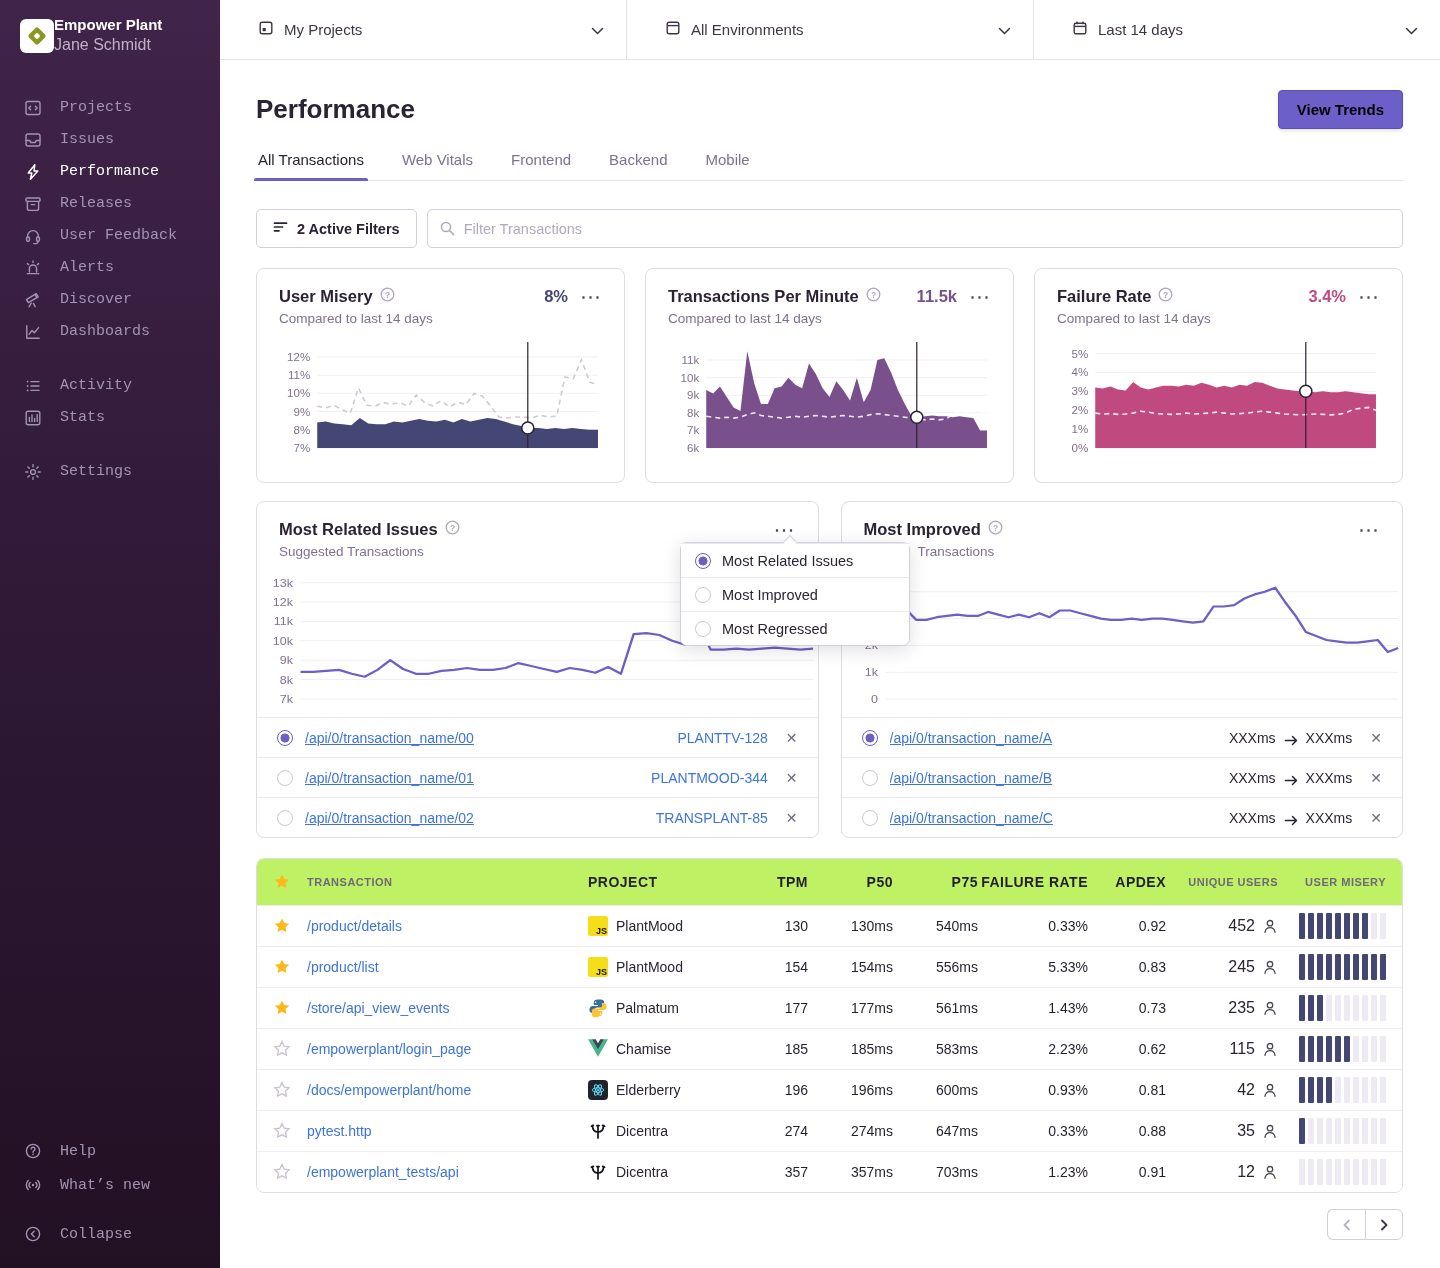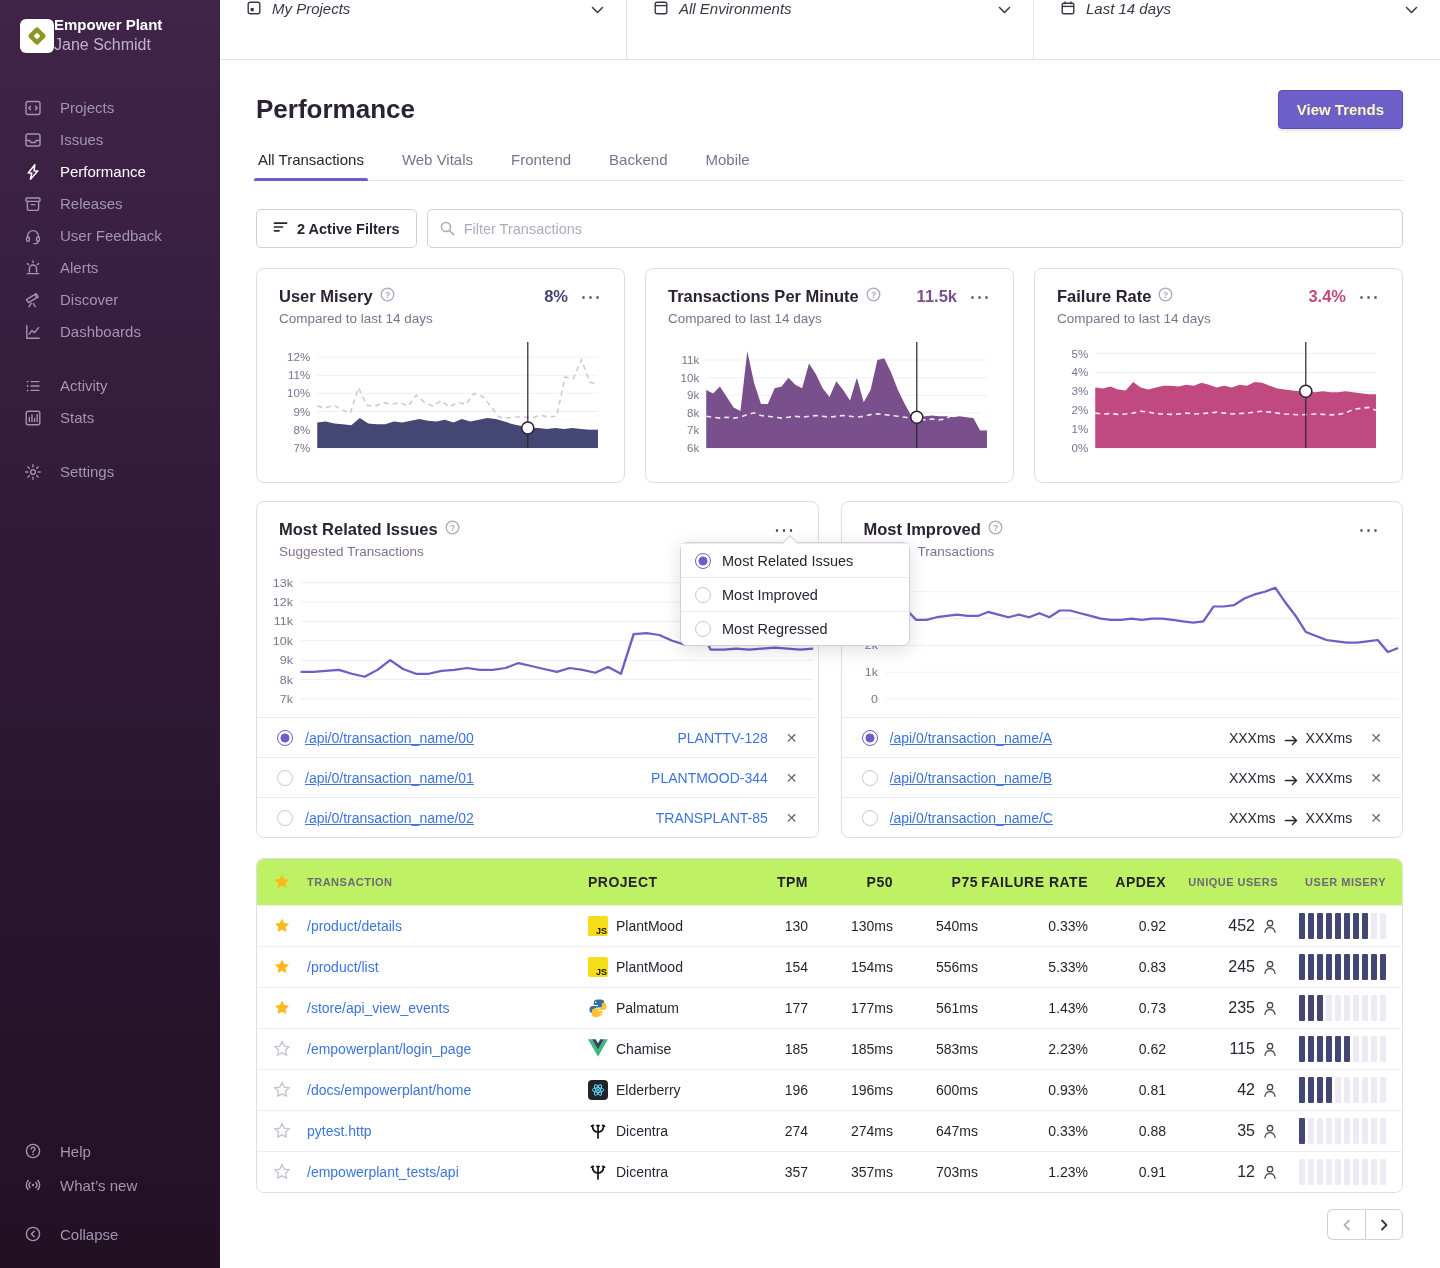--- a/index.html
+++ b/index.html
@@ -7,39 +7,39 @@
   body { font-family:"Liberation Sans", sans-serif; background:#fff; color:#2b2233; overflow:hidden; }
   .app { display:flex; width:1440px; height:1268px; }
 
   
   .sidebar { width:220px; flex:0 0 220px; background:linear-gradient(180deg,#412449 0%,#2f1937 48%,#221023 100%); color:#a99bb5; display:flex; flex-direction:column; padding:16px 0 18px; }
   .org { display:flex; align-items:center; padding:0 20px; margin-bottom:36px; cursor:pointer; }
   .org-logo { width:34px; height:34px; background:#fff; border-radius:6px; display:flex; align-items:center; justify-content:center; }
   .org-name { color:#fff; font-weight:700; font-size:15px; line-height:1.25; }
   .org-user { color:#bfb2c8; font-size:16px; line-height:1.3; }
   .nav { display:flex; flex-direction:column; }
-  .nav-item { display:flex; align-items:center; gap:18px; padding:7px 20px 7px 24px; font-size:15px; color:#a394b0; cursor:pointer; }
+  .nav-item { display:flex; align-items:center; gap:18px; padding:7px 20px 7px 24px; font-size:15px; color:#a394b0; cursor:pointer;font-family:Liberation Mono, monospace; }
   .nav-item .nico { width:18px; height:18px; display:flex; align-items:center; justify-content:center; }
   .nav-item.active { color:#ffffff; font-weight:500; }
   .nav-gap { height:22px; }
   .side-spacer { flex:1; }
   .side-footer .nav-item { padding-top:8px; padding-bottom:8px; }
   .collapse-wrap { margin-top:16px; }
 
   
   .main { flex:1; display:flex; flex-direction:column; background:#fff; min-width:0; }
   .topbar { height:60px; display:flex; align-items:stretch; border-bottom:1px solid #e7e1ec; background:#fff; }
-  .picker { flex:1; display:flex; align-items:flex-start; gap:10px; padding:0 22px 0 26px; font-size:15px; font-weight:500; color:#3e3446; border-right:1px solid #e7e1ec; cursor:pointer;font-style:italic; }
+  .picker { flex:1; display:flex; align-items:center; gap:10px; padding:0 22px 0 38px; font-size:15px; font-weight:500; color:#3e3446; border-right:1px solid #e7e1ec; cursor:pointer; }
   .picker:last-child { border-right:none; }
   .picker .plabel { flex:1; }
   .content { flex:1; padding:0 37px 0 36px; overflow:hidden; }
 
   .page-head { display:flex; align-items:center; justify-content:space-between; margin-top:30px; }
   .page-title { font-size:26px; font-weight:600; color:#2b2233; }
-  .btn-primary { background:#6c5fc7; color:#fef9c3; border:1px solid #5d50b5; border-radius:4px; font-size:15px; font-weight:600; padding:10px 18px; cursor:pointer; box-shadow:0 2px 3px rgba(43,34,51,.12); font-family:inherit; }
+  .btn-primary { background:#6c5fc7; color:#000000; border:1px solid #5d50b5; border-radius:4px; font-size:15px; font-weight:600; padding:10px 18px; cursor:pointer; box-shadow:0 2px 3px rgba(43,34,51,.12); font-family:inherit; }
 
   .tabs { display:flex; gap:34px; margin-top:22px; border-bottom:1px solid #e7e1ec; }
   .tab { font-size:15px; color:#80708f; padding:0 2px 12px; cursor:pointer; position:relative; }
   .tab.active { color:#2b2233; font-weight:500; }
   .tab.active::after { content:""; position:absolute; left:-2px; right:-2px; bottom:-1px; height:3px; background:#6c5fc7; border-radius:2px 2px 0 0; }
 
   .filter-row { display:flex; gap:10px; margin-top:28px; }
   .btn-filters { display:flex; align-items:center; gap:9px; background:#fff; border:1px solid #d5cedb; border-radius:5px; padding:0 16px; height:39px; font-size:14.5px; font-weight:700; color:#2b2233; cursor:pointer; font-family:inherit; }
   .search-wrap { flex:1; position:relative; }
   .search-wrap svg { position:absolute; left:12px; top:11px; }

